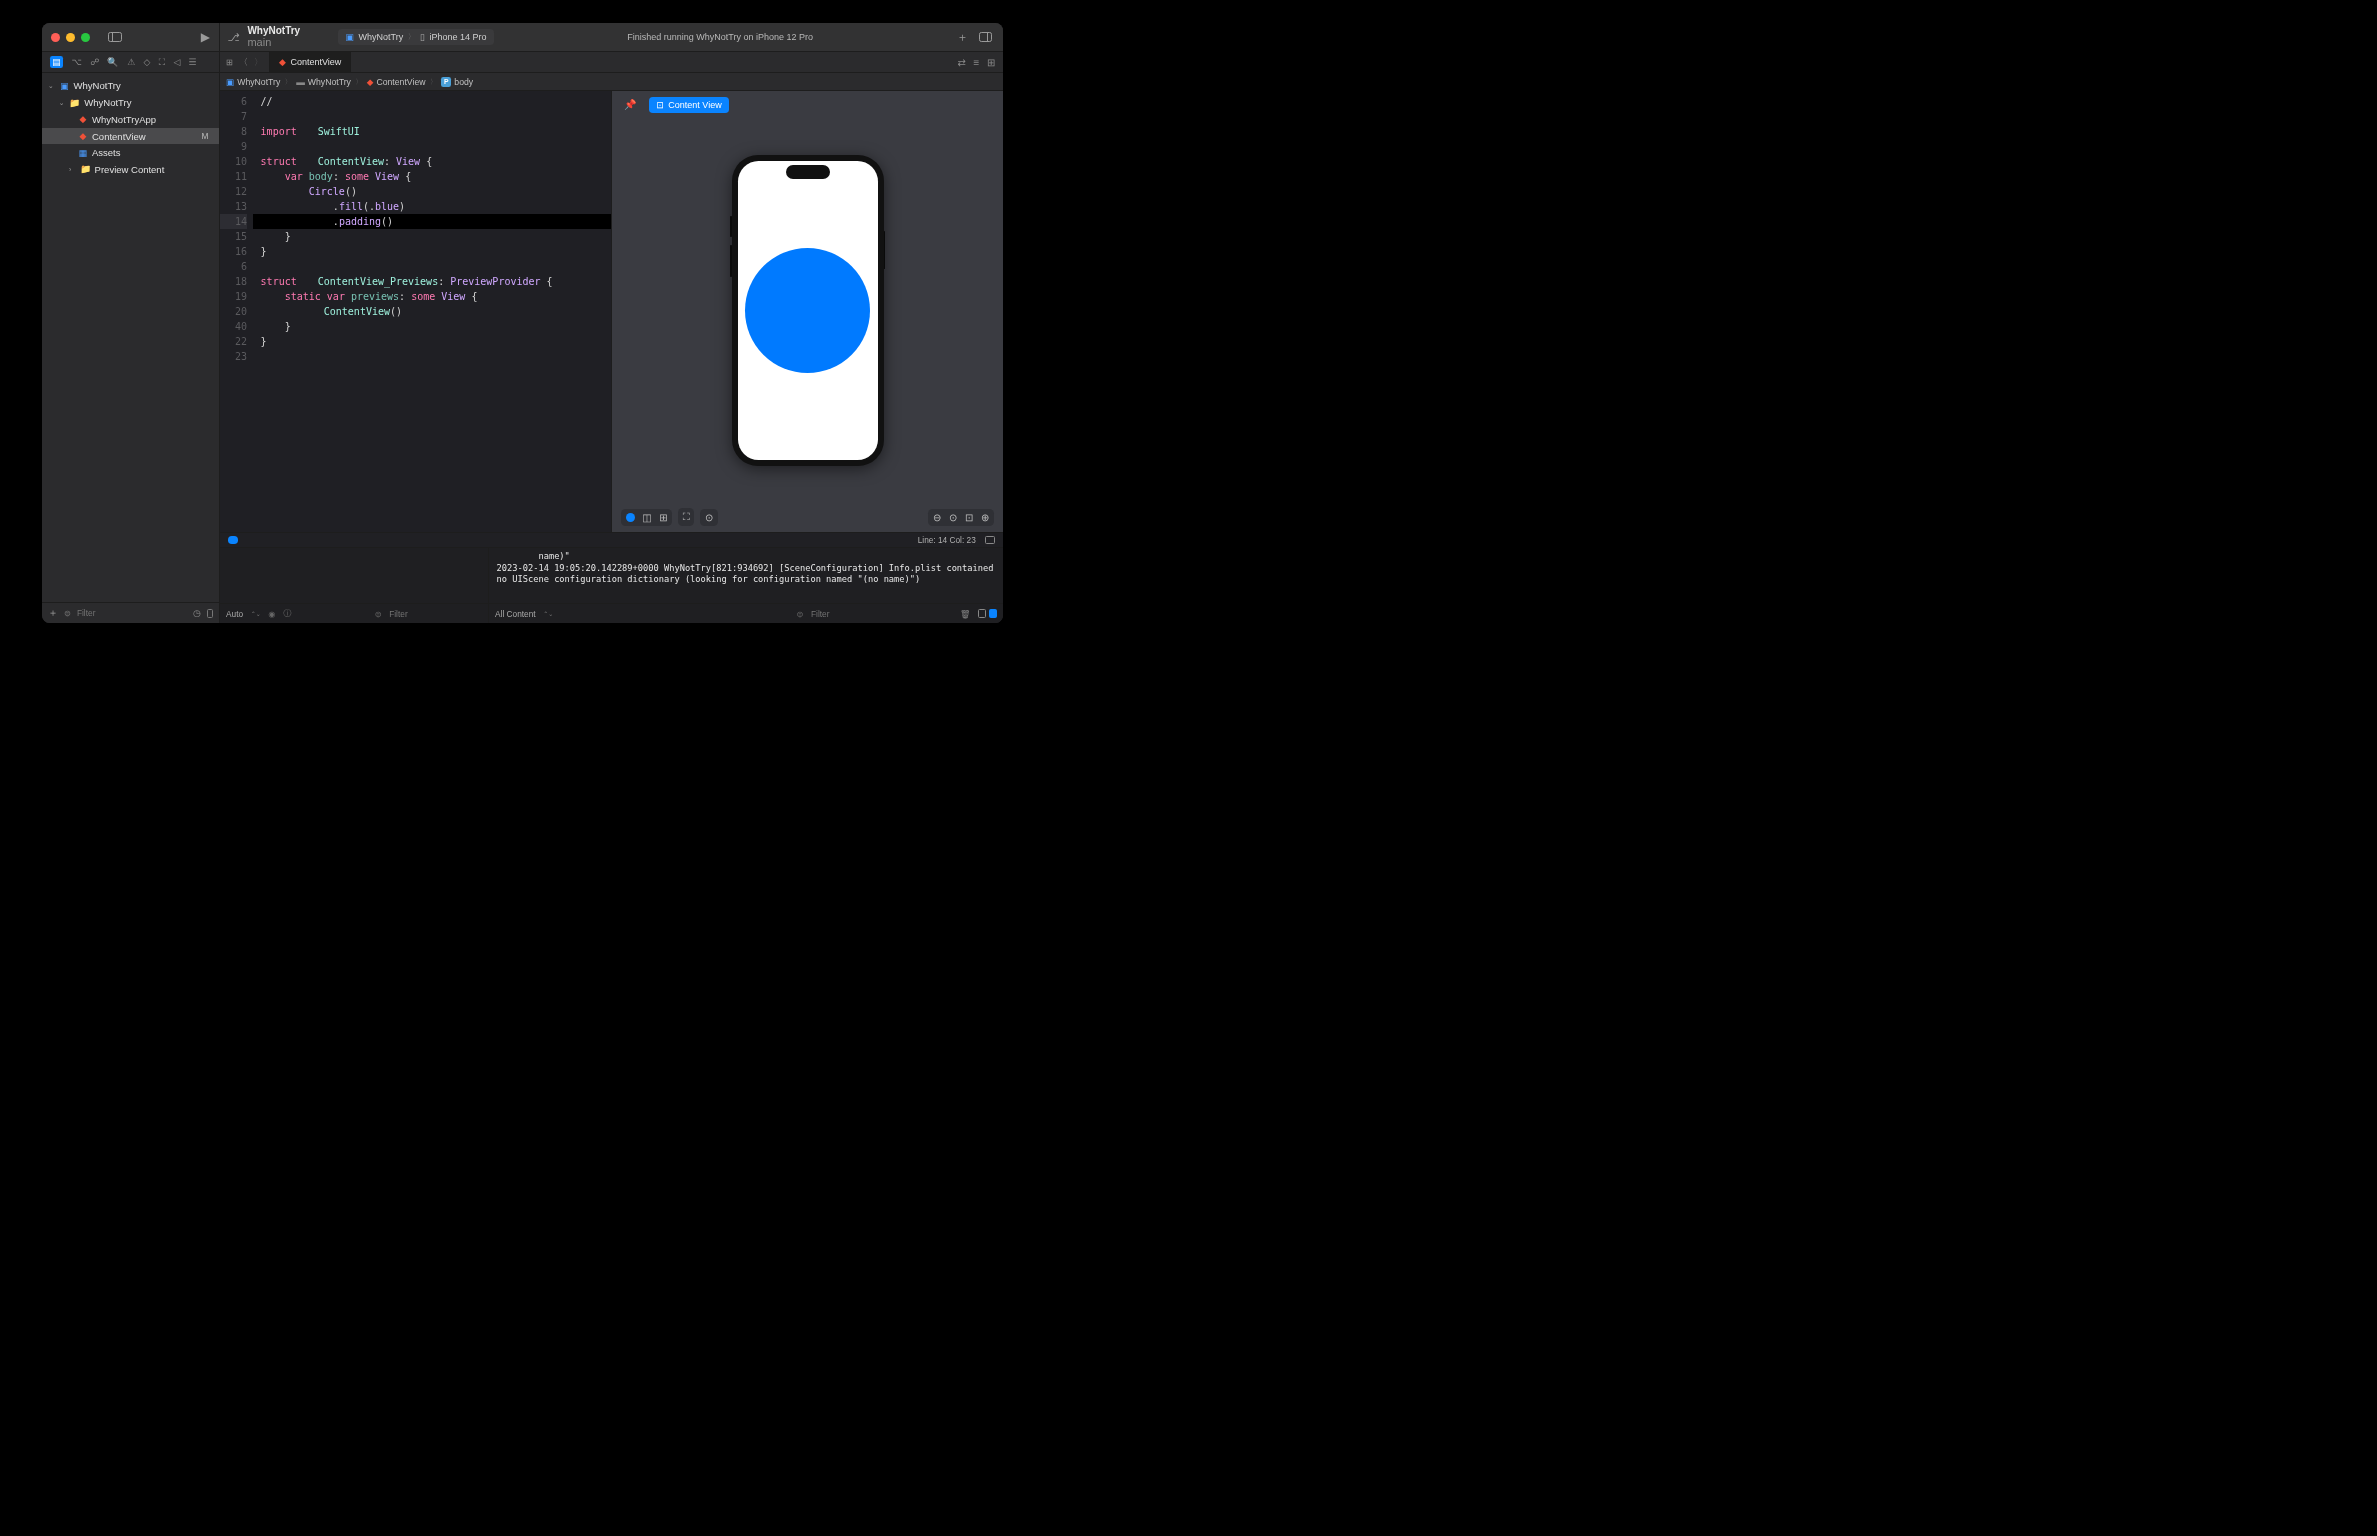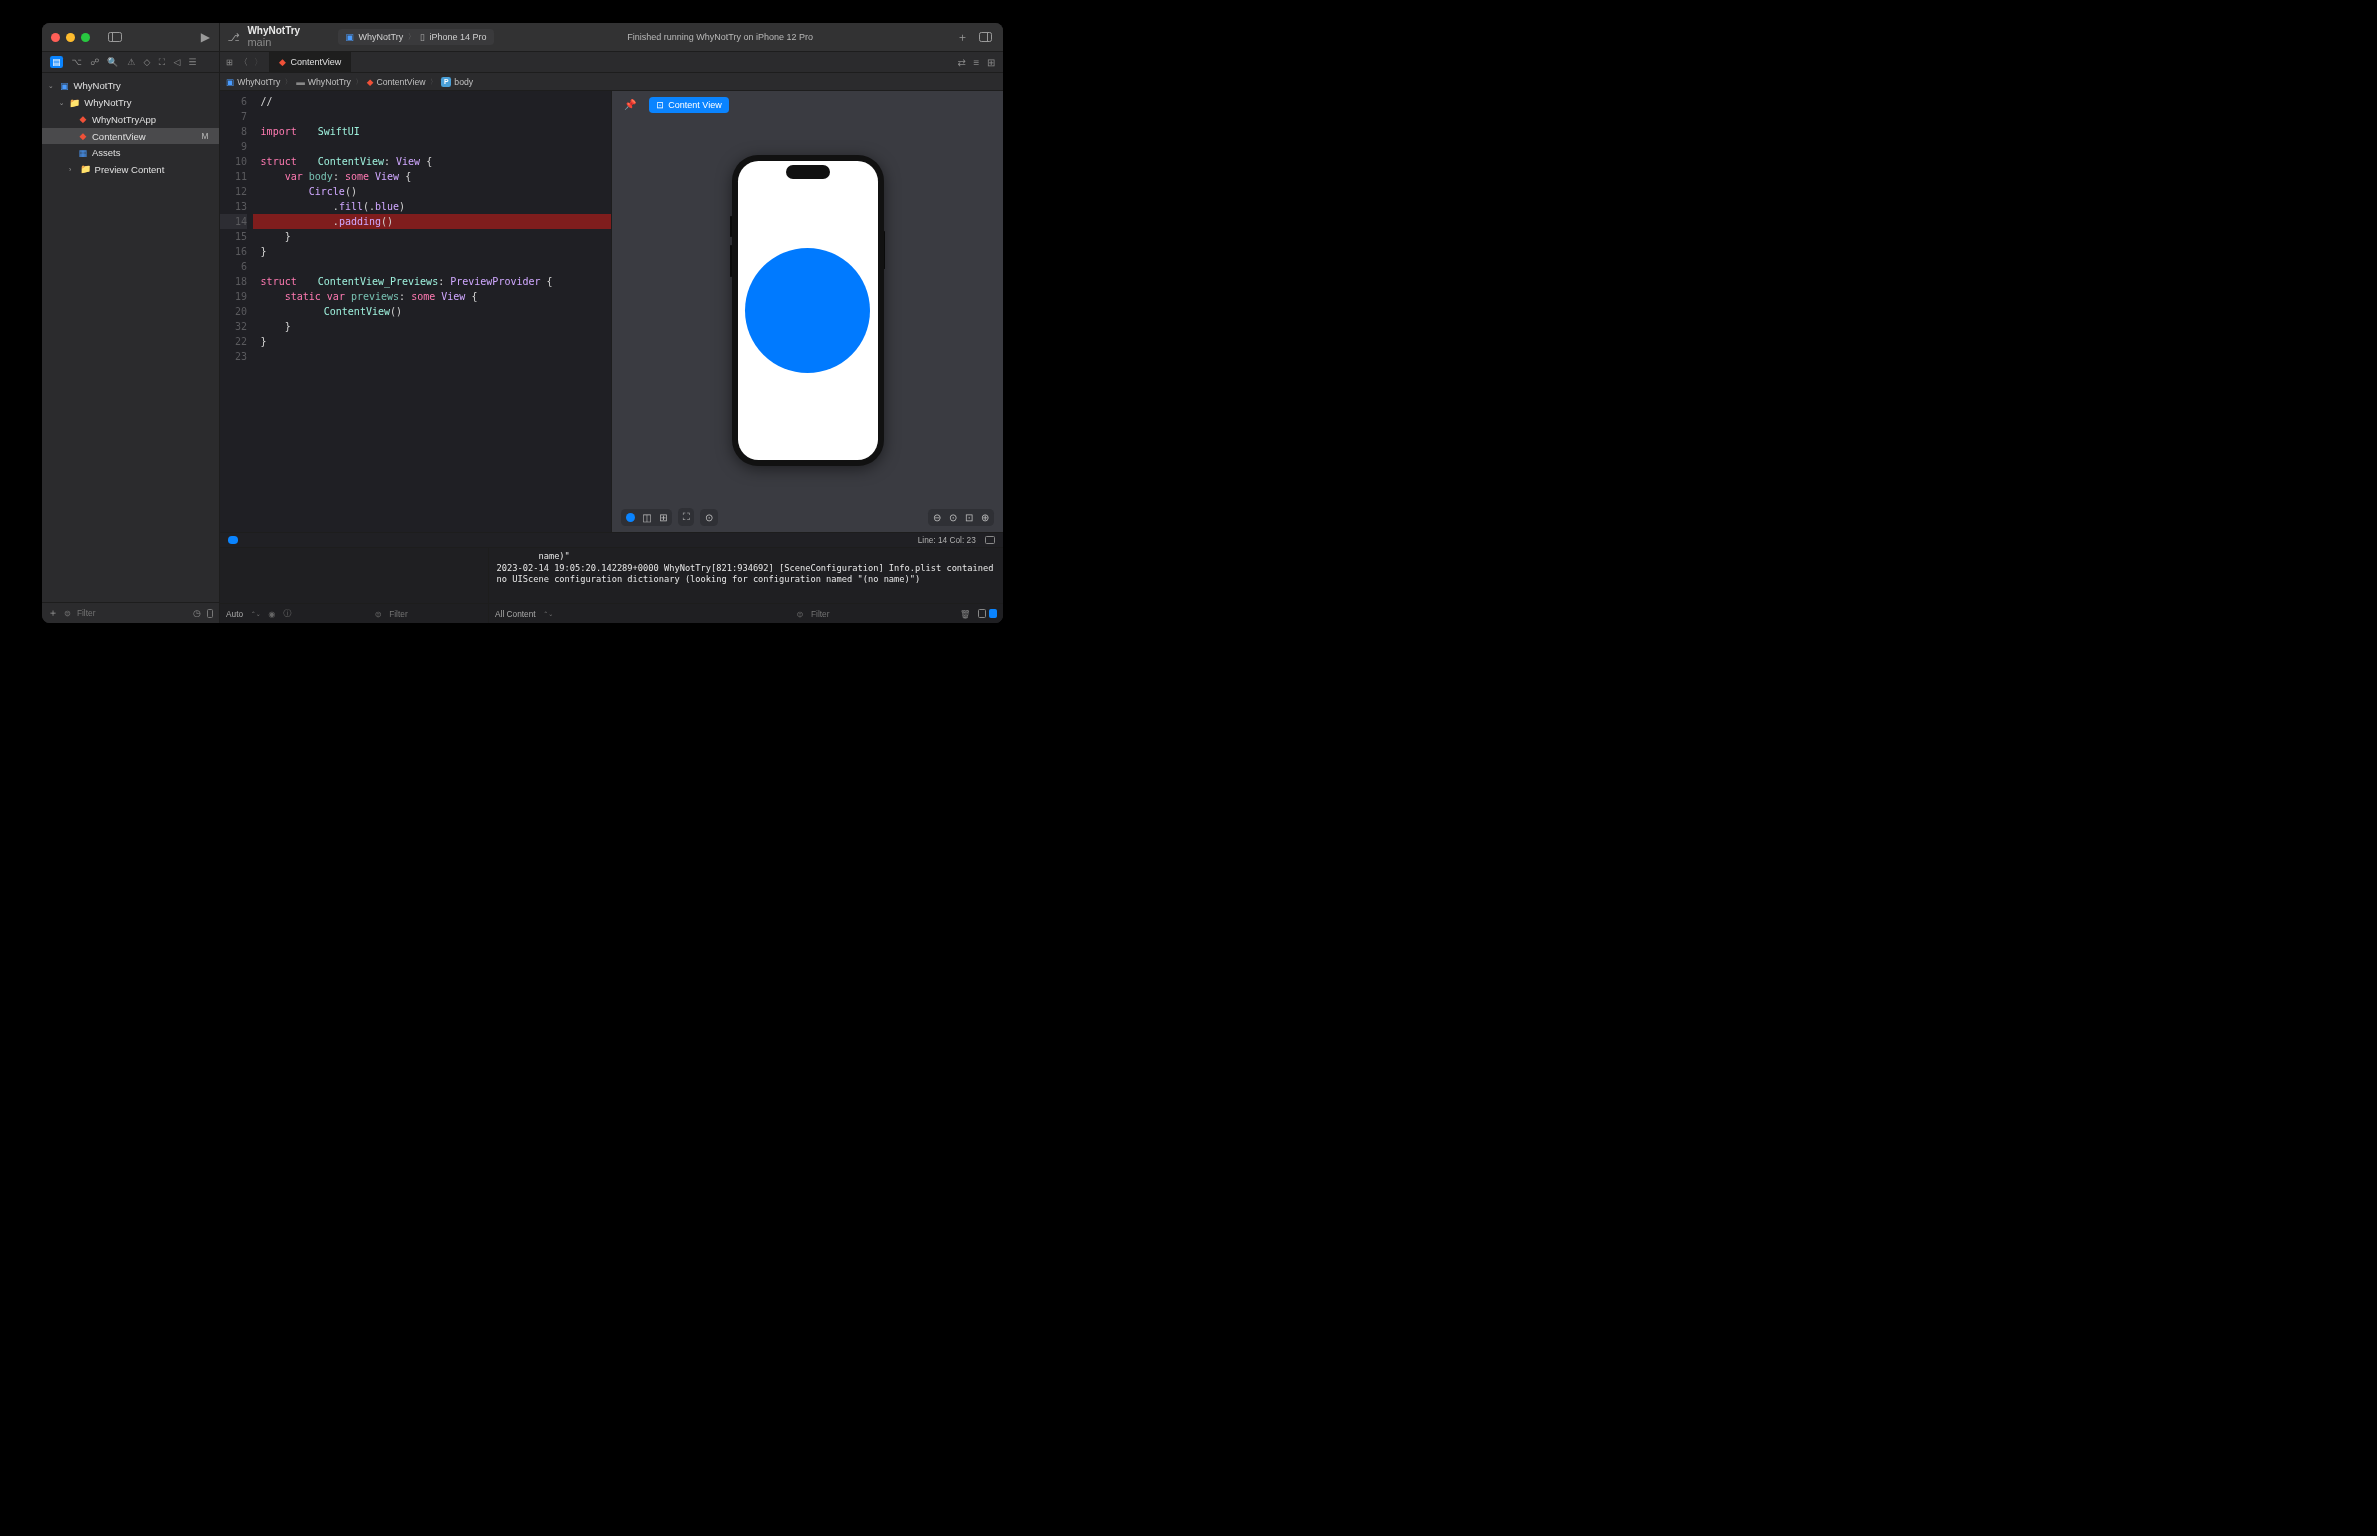--- a/index.html
+++ b/index.html
@@ -71,21 +71,21 @@
   .jumpbar .ji{display:flex;align-items:center;gap:3px;}
   .jb-prop{background:#4aa0d8;color:#fff;font-size:6.8px;width:10px;height:10px;border-radius:2.3px;display:flex;align-items:center;justify-content:center;font-weight:600;}
 
   .split{flex:1;display:flex;min-height:0;}
   
   .code-pane{width:391px;background:#1f1f24;display:flex;font-family:"SF Mono",Menlo,monospace;font-size:10px;line-height:1.5;}
   .gutter{width:33px;background:#1f1f24;color:#5a5a5e;text-align:right;padding:3px 6px 3px 0;user-select:none;border-right:0px solid #2a2a2e;}
   .gutter .cur{background:#2d2d33;}
   .code{flex:1;padding:3px 0;color:#d4d4d4;white-space:pre;overflow:auto;}
   .code .ln{padding-left:7.6px;height:15px;}
-  .code .cur{background:#7f1d1d;}
+  .code .cur{background:#000000;}
   .kw{color:#ff7ab2;}
   .type{color:#9ef1dd;margin-left:15px;}
   .type2{color:#d0a8ff;}
   .prop{color:#78c2b3;}
   .fn2{color:#d0a8ff;}
   .enum{color:#d0a8ff;}
 
   
   .preview-pane{flex:1;background:#3a3b41;border-left:0.8px solid #1d1d1d;display:flex;flex-direction:column;position:relative;}
   .preview-header{height:27px;display:flex;align-items:center;gap:7.6px;padding:0 9px;}
@@ -270,21 +270,21 @@
               <div class="ln">11</div>
               <div class="ln">12</div>
               <div class="ln">13</div>
               <div class="ln cur">14</div>
               <div class="ln">15</div>
               <div class="ln">16</div>
               <div class="ln">6</div>
               <div class="ln">18</div>
               <div class="ln">19</div>
               <div class="ln">20</div>
-              <div class="ln">32</div>
+              <div class="ln">40</div>
               <div class="ln">22</div>
               <div class="ln">23</div>
             </div>
           <div class="code" id="code"><div class="ln">//</div><div class="ln"></div><div class="ln"><span class="kw">import</span> <span class="type">SwiftUI</span></div><div class="ln"></div><div class="ln"><span class="kw">struct</span> <span class="type">ContentView</span>: <span class="type2">View</span> {</div><div class="ln">    <span class="kw">var</span> <span class="prop">body</span>: <span class="kw">some</span> <span class="type2">View</span> {</div><div class="ln">        <span class="type2">Circle</span>()</div><div class="ln">            .<span class="fn2">fill</span>(.<span class="enum">blue</span>)</div><div class="ln cur">            .<span class="fn2">padding</span>()</div><div class="ln">    }</div><div class="ln">}</div><div class="ln"></div><div class="ln"><span class="kw">struct</span> <span class="type">ContentView_Previews</span>: <span class="type2">PreviewProvider</span> {</div><div class="ln">    <span class="kw">static</span> <span class="kw">var</span> <span class="prop">previews</span>: <span class="kw">some</span> <span class="type2">View</span> {</div><div class="ln">        <span class="type">ContentView</span>()</div><div class="ln">    }</div><div class="ln">}</div><div class="ln"></div></div>
         </div>
 
         <div class="preview-pane">
           <div class="preview-header">
             <div class="pin-btn">📌</div>
             <div class="cv-chip">

